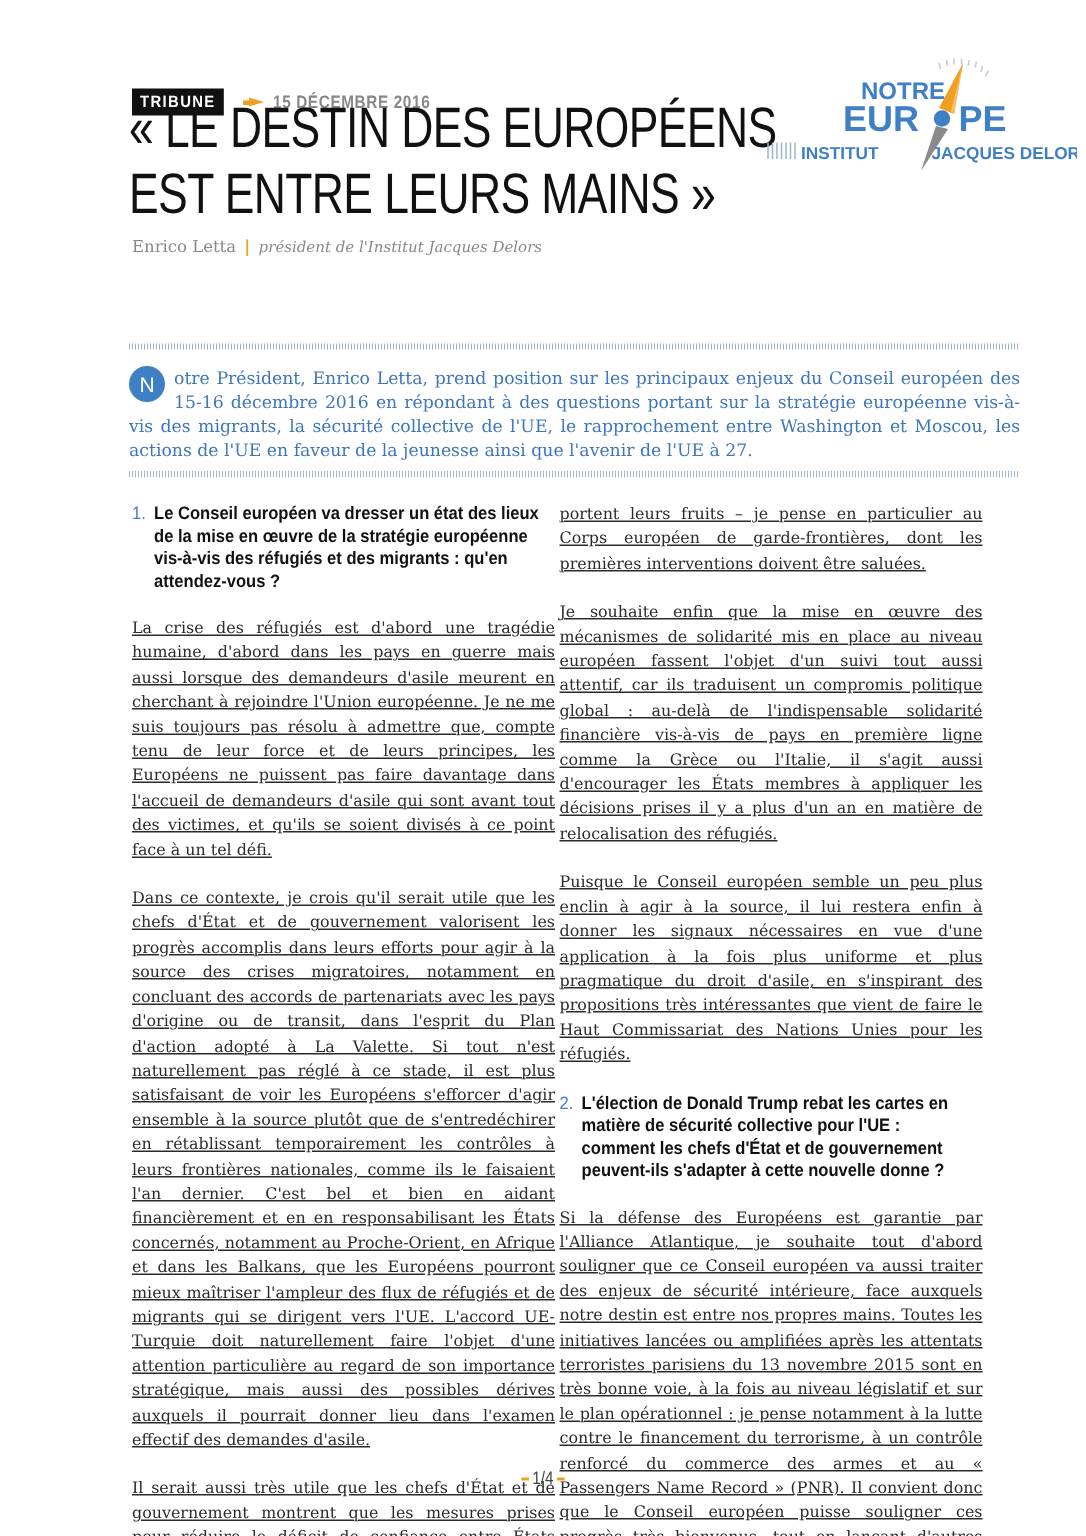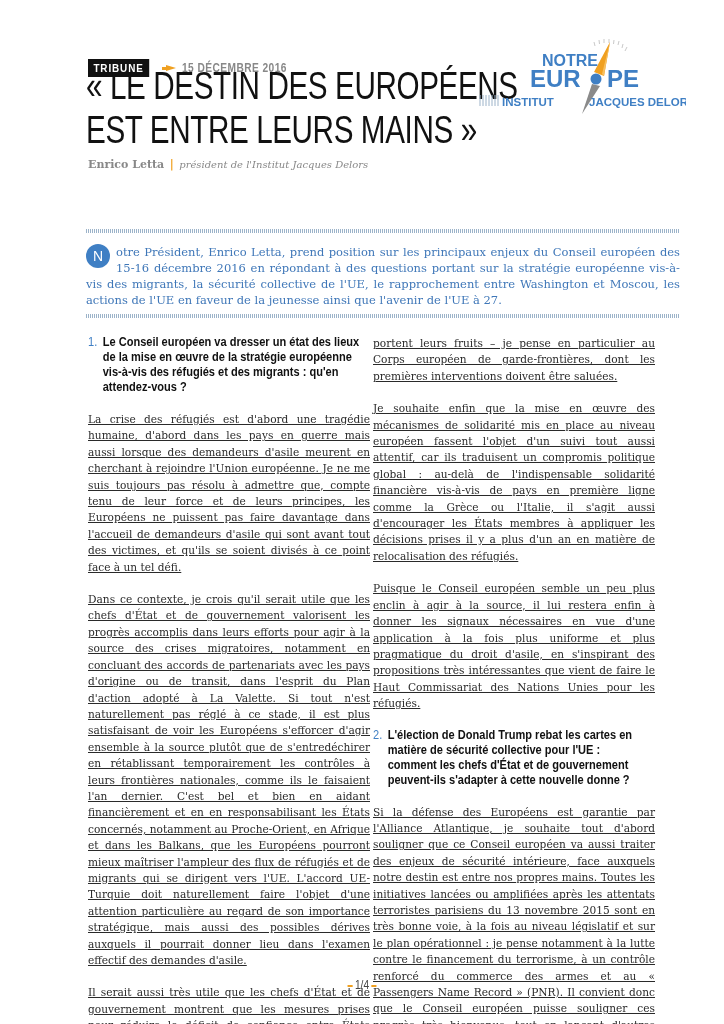--- a/index.html
+++ b/index.html
@@ -14,25 +14,25 @@
            border-bottom: 3px solid transparent; border-left: 10px solid #f0a020; }
   .arrow-bar { display:inline-block; width:4px; height:3px; background:#f0a020; margin-left: 6px; }
   .date { margin-left: 6px; font-family: "Liberation Sans", sans-serif; font-weight: bold; color: #888888;
           font-size: 12px; letter-spacing: 0.5px; transform: scaleX(0.85); transform-origin: left; display:inline-block; }
 
   .title { position: absolute; left: 86px; top: 64px; width: 420px; font-family: "Liberation Sans", sans-serif;
            font-size: 38px; line-height: 44px; color: #111; font-weight: normal; letter-spacing: -0.5px;
            transform: scaleX(0.78); transform-origin: left top; white-space: nowrap; }
 
   .byline { position: absolute; left: 88px; top: 158px; font-size: 11px; color: #888; }
-  .byline .name { font-weight: bold; color: #888; }
+  .byline .name { font-weight: normal; color: #888; }
   .byline .sep { color: #f0a020; font-weight: bold; margin: 0 2px; }
   .byline .role { font-style: italic; color: #888; font-size: 10px; margin-top: 10px; }
 
-  .logo { position: absolute; left: 476px; top: 36px; width: 210px; height: 80px; }
+  .logo { position: absolute; left: 508px; top: 36px; width: 210px; height: 80px; }
   .logo svg { width: 100%; height: 100%; }
 
   .dotrule { position: absolute; left: 86px; width: 594px; height: 4px;
              background-image: repeating-linear-gradient(90deg, #9cb3c9 0 1px, transparent 1px 2px); }
 
   .intro { position: absolute; left: 86px; top: 244px; width: 594px; font-size: 11.5px; line-height: 16px;
            color: #3f77b8; text-align: justify; }
   .dropcap { float: left; width: 24px; height: 24px; border-radius: 50%; background: #3f7fc4; color: #fff;
              font-family: "Liberation Sans", sans-serif; font-size: 14px; text-align: center; line-height: 24px;
              margin: 0 6px 0 0; }

